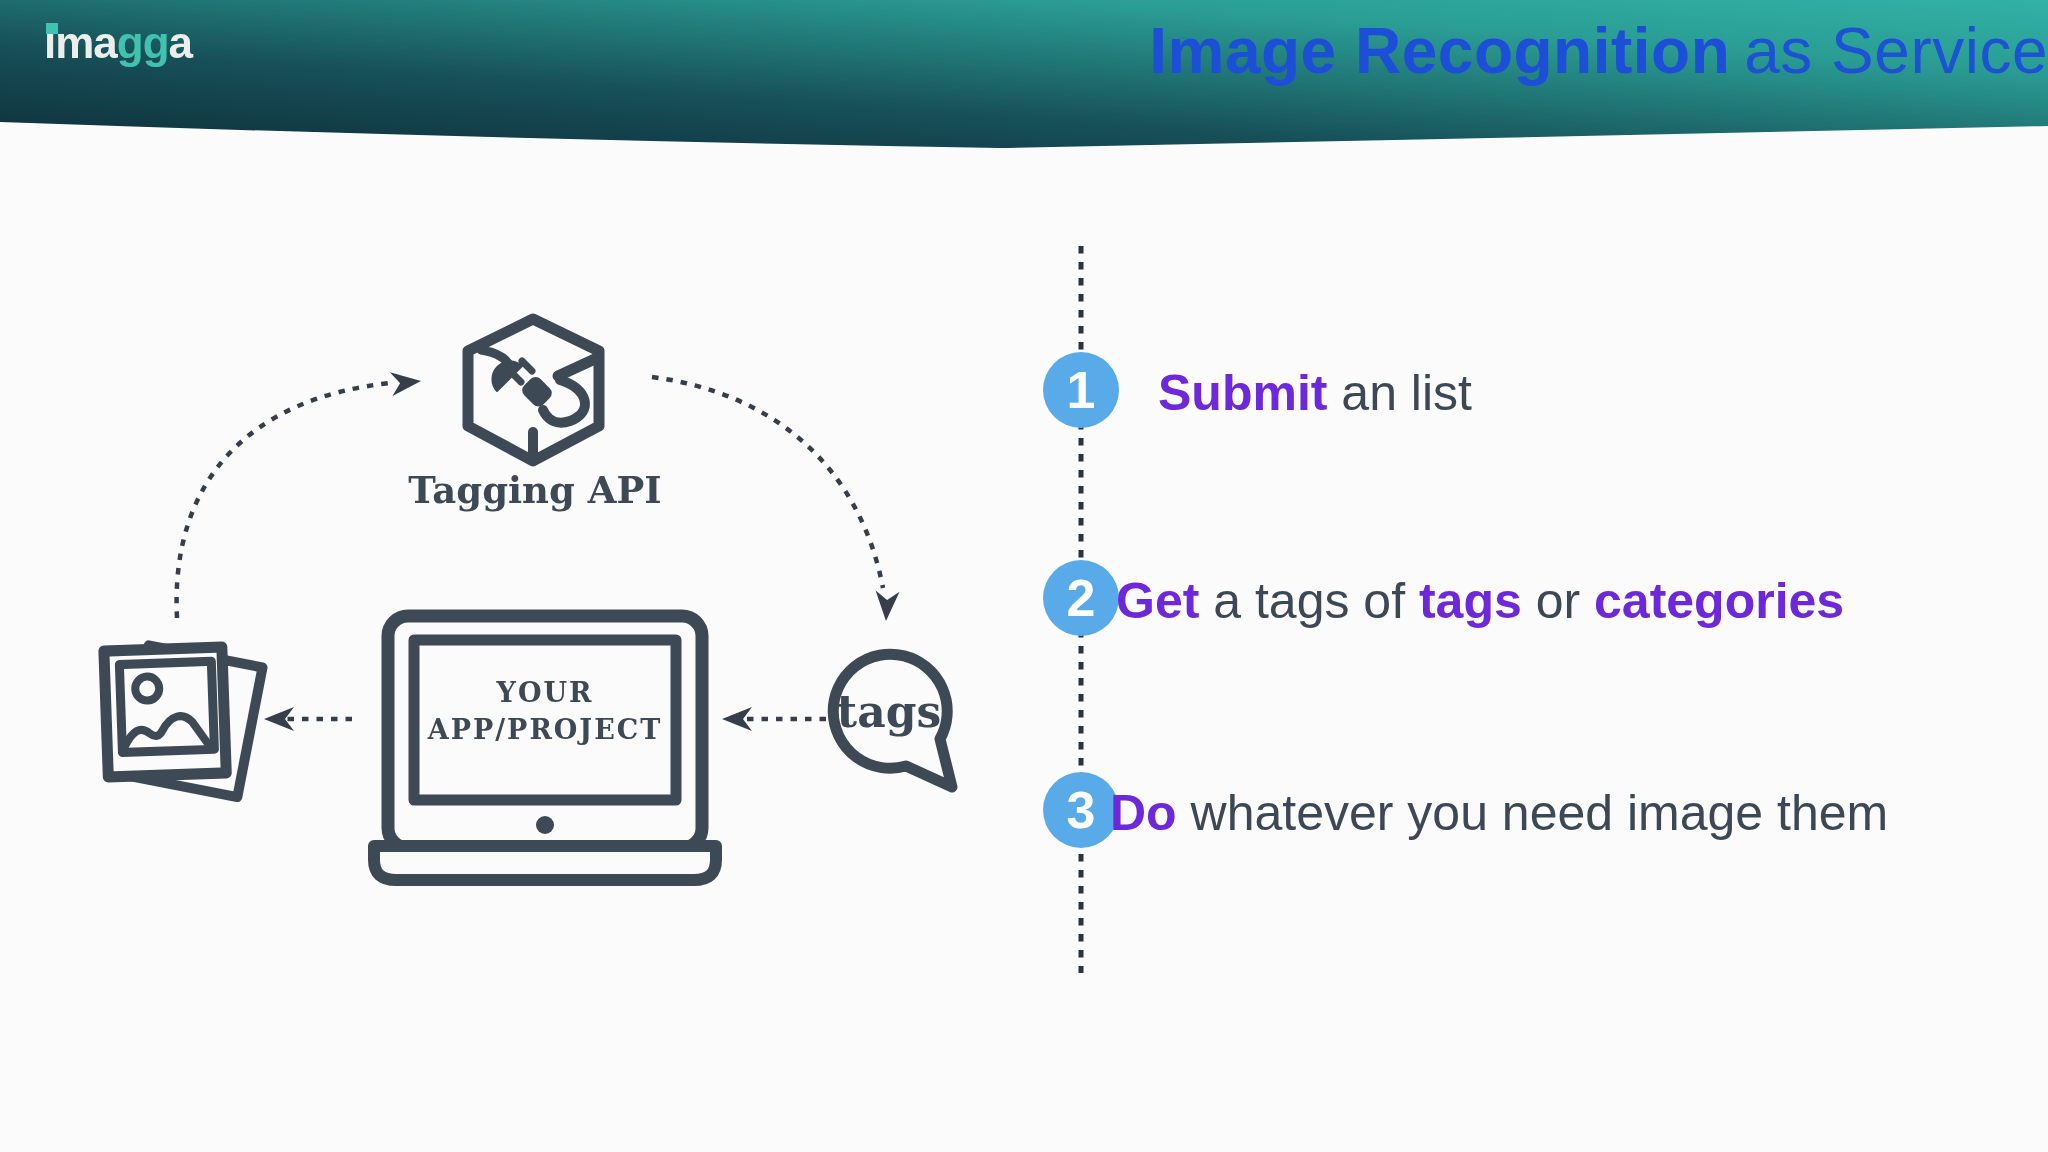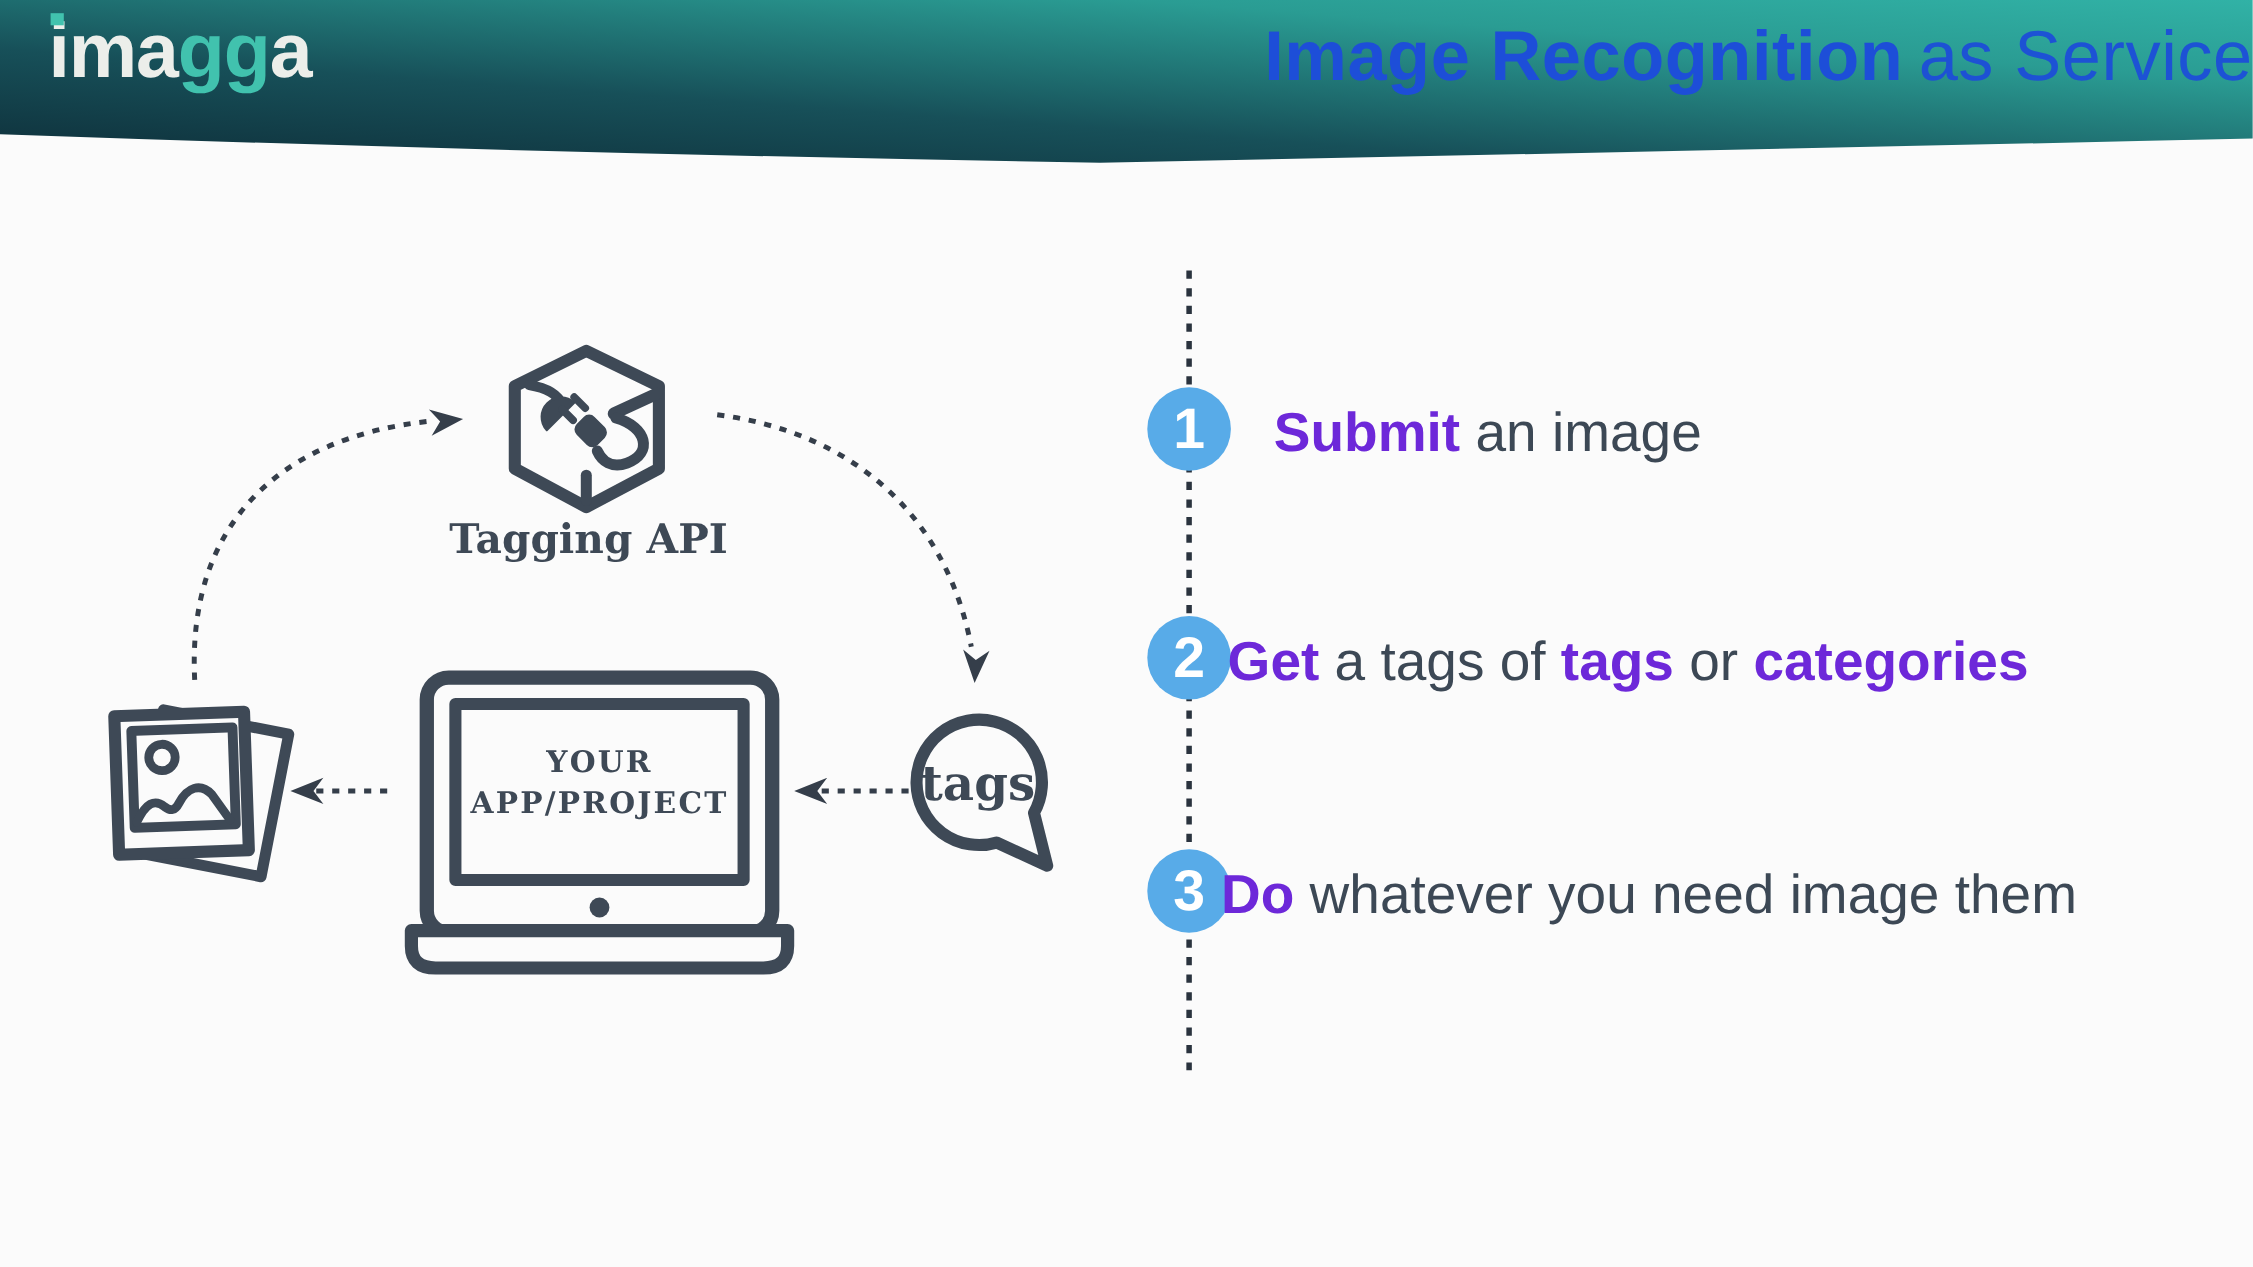--- a/index.html
+++ b/index.html
@@ -4,22 +4,22 @@
 <style>
   html,body{margin:0;padding:0;}
   body{
     width:2048px;height:1152px;position:relative;overflow:hidden;
     background:#fbfbfb;
     font-family:"Liberation Sans",sans-serif;
   }
   
   .header-svg{position:absolute;top:0;left:0;}
   .logo{
-    position:absolute;top:6px;left:44px;
-    font-weight:bold;font-size:70px;letter-spacing:-1px;
+    position:absolute;top:18px;left:44px;
+    font-weight:bold;font-size:44px;letter-spacing:-1px;
     font-family:"Liberation Sans",sans-serif;
   }
   .logo .lt-white{color:#eceeea;}
   .logo .lt-teal{color:#41c2ae;}
   .logo .logo-i{position:relative;}
   .logo .logo-i::after{ 
     content:"";position:absolute;left:2px;top:5px;width:12px;height:11px;background:#41c2ae;
   }
   .page-title{
     position:absolute;top:14px;left:0;width:2048px;text-align:right;
@@ -134,21 +134,21 @@
   <span>1</span>
 </div>
 <div class="step-badge" style="left:1043px;top:560px;">
   <span>2</span>
 </div>
 <div class="step-badge" style="left:1043px;top:772px;">
   <span>3</span>
 </div>
 
 <div class="step-text" style="left:1158px;top:362px;">
-  <span class="seg-bold">Submit</span><span> an image</span>
+  <span class="seg-bold">Submit</span><span> an list</span>
 </div>
 
 <div class="step-text" style="left:1116px;top:570px;">
   <span class="seg-bold">Get</span><span> a tags of </span><span class="seg-bold">tags</span><span> or </span><span class="seg-bold">categories</span>
 </div>
 
 <div class="step-text" style="left:1110px;top:782px;">
   <span class="seg-bold">Do</span><span> whatever you need image them</span>
 </div>
 

